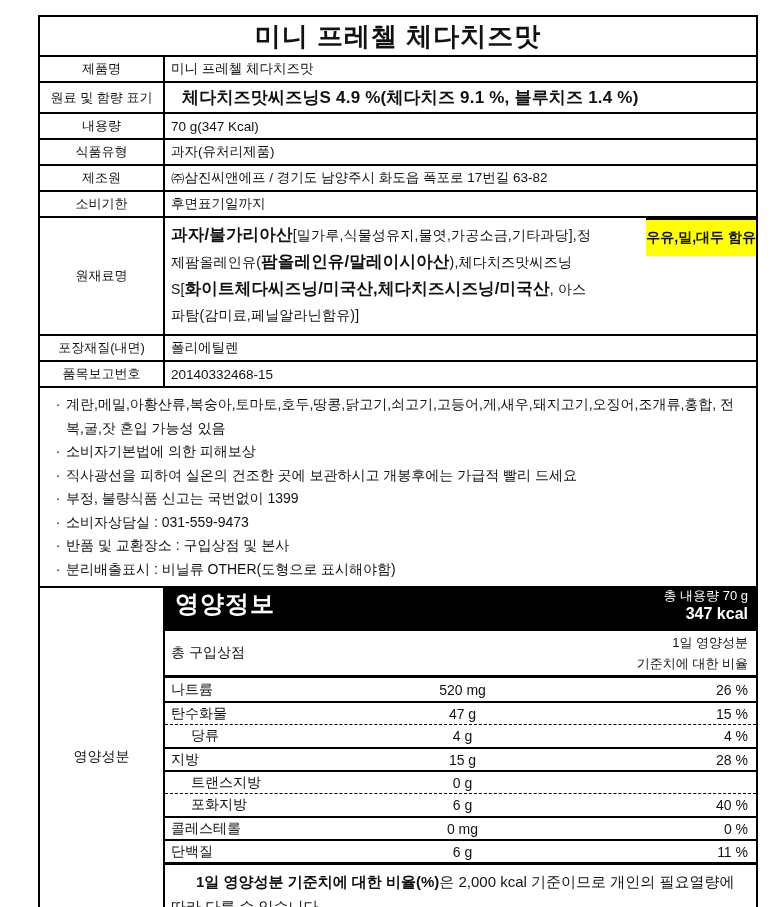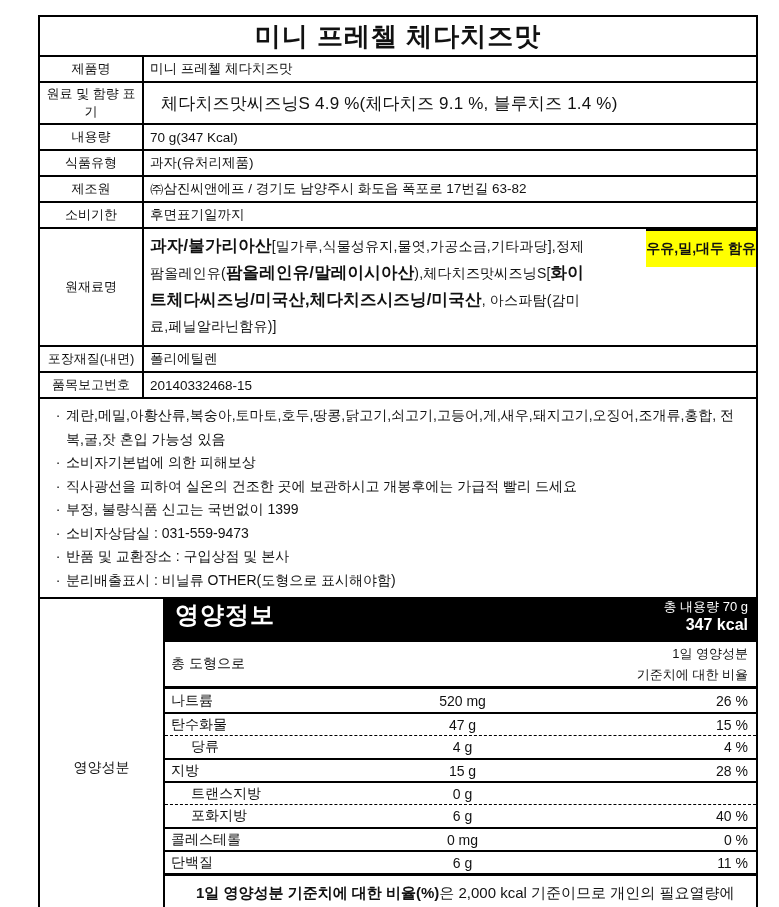--- a/index.html
+++ b/index.html
@@ -24,35 +24,35 @@
     display: flex; align-items: center; justify-content: center;
     font-size: 26px; font-weight: bold; letter-spacing: 1px;
   }
   
   .row {
     display: flex;
     border-top: 2px solid #000;
     min-height: 26px;
   }
   .cell-label {
-    width: 104px; flex: none;
+    width: 125px; flex: none;
     border-right: 2px solid #000;
     display: flex; align-items: center; justify-content: center;
     text-align: center;
     font-size: 13px;
     padding: 2px 3px;
   }
   .cell-value {
     flex: 1;
     display: flex; align-items: center;
     font-size: 13.5px;
     padding: 2px 6px;
   }
   .row-tall { min-height: 31px; }
-  .row-tall .cell-value { font-weight: normal; font-size: 17px; letter-spacing: 0.2px; padding-left: 17px; }
+  .row-tall .cell-value { font-weight: bold; font-size: 17px; letter-spacing: 0.2px; padding-left: 17px; }
   
   .row-ingredients { min-height: 107px; }
   .ing-col {
     flex: 1; display: flex; flex-direction: row; padding: 0; gap: 44px;
   }
   .ing-text {
     flex: 1;
     padding: 3px 6px 6px 6px;
     font-size: 14px;
     line-height: 26px;
@@ -220,21 +220,21 @@
 
       <div class="nut-header">
         <span class="nut-title">영양정보</span>
         <span class="nut-header-right">
           <div class="nut-total">총 내용량 70 g</div>
           <div class="nut-kcal">347 kcal</div>
         </span>
       </div>
 
       <div class="nut-subheader">
-        <span class="sub-left">총 도형으로</span>
+        <span class="sub-left">총 구입상점</span>
         <span class="sub-right">
           <div>1일 영양성분</div>
           <div>기준치에 대한 비율</div>
         </span>
       </div>
 
       <div class="nrow">
         <span class="namount">520 mg</span>
         <span class="nname">나트륨</span>
         <span class="ndv">26 %</span>

